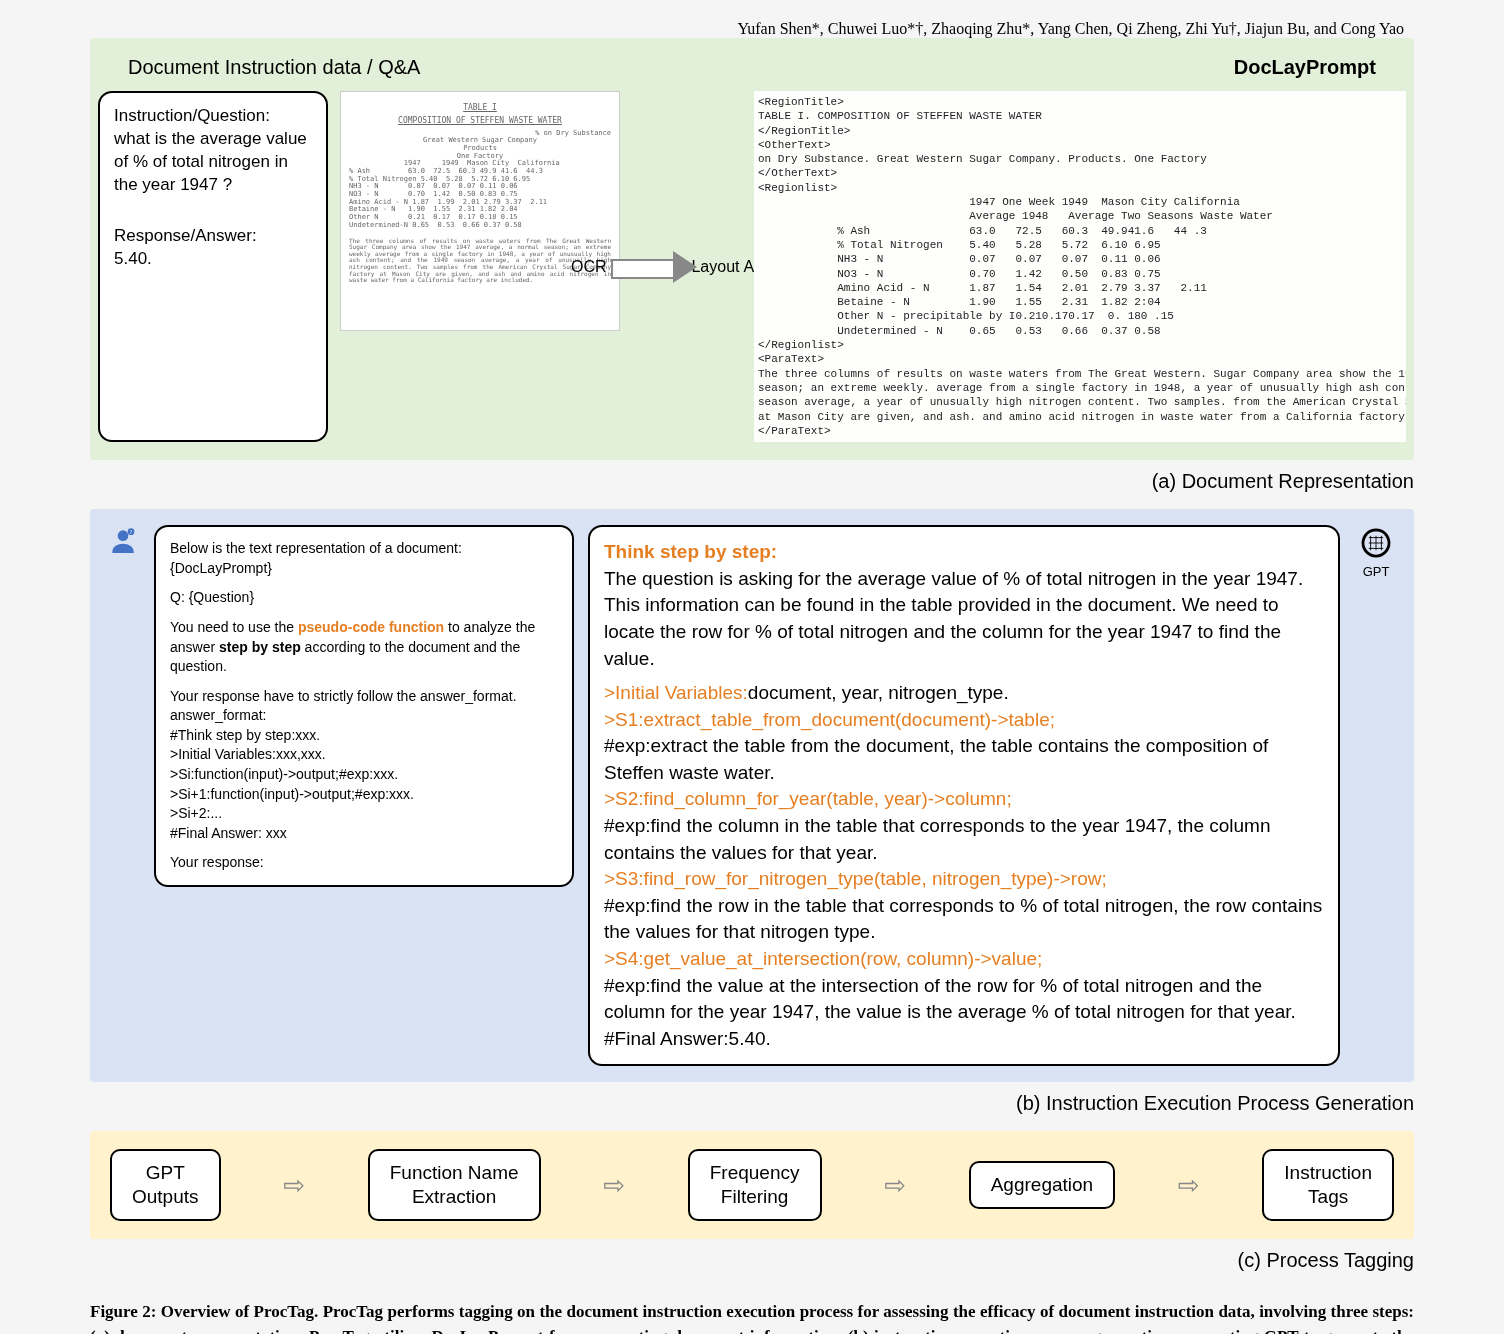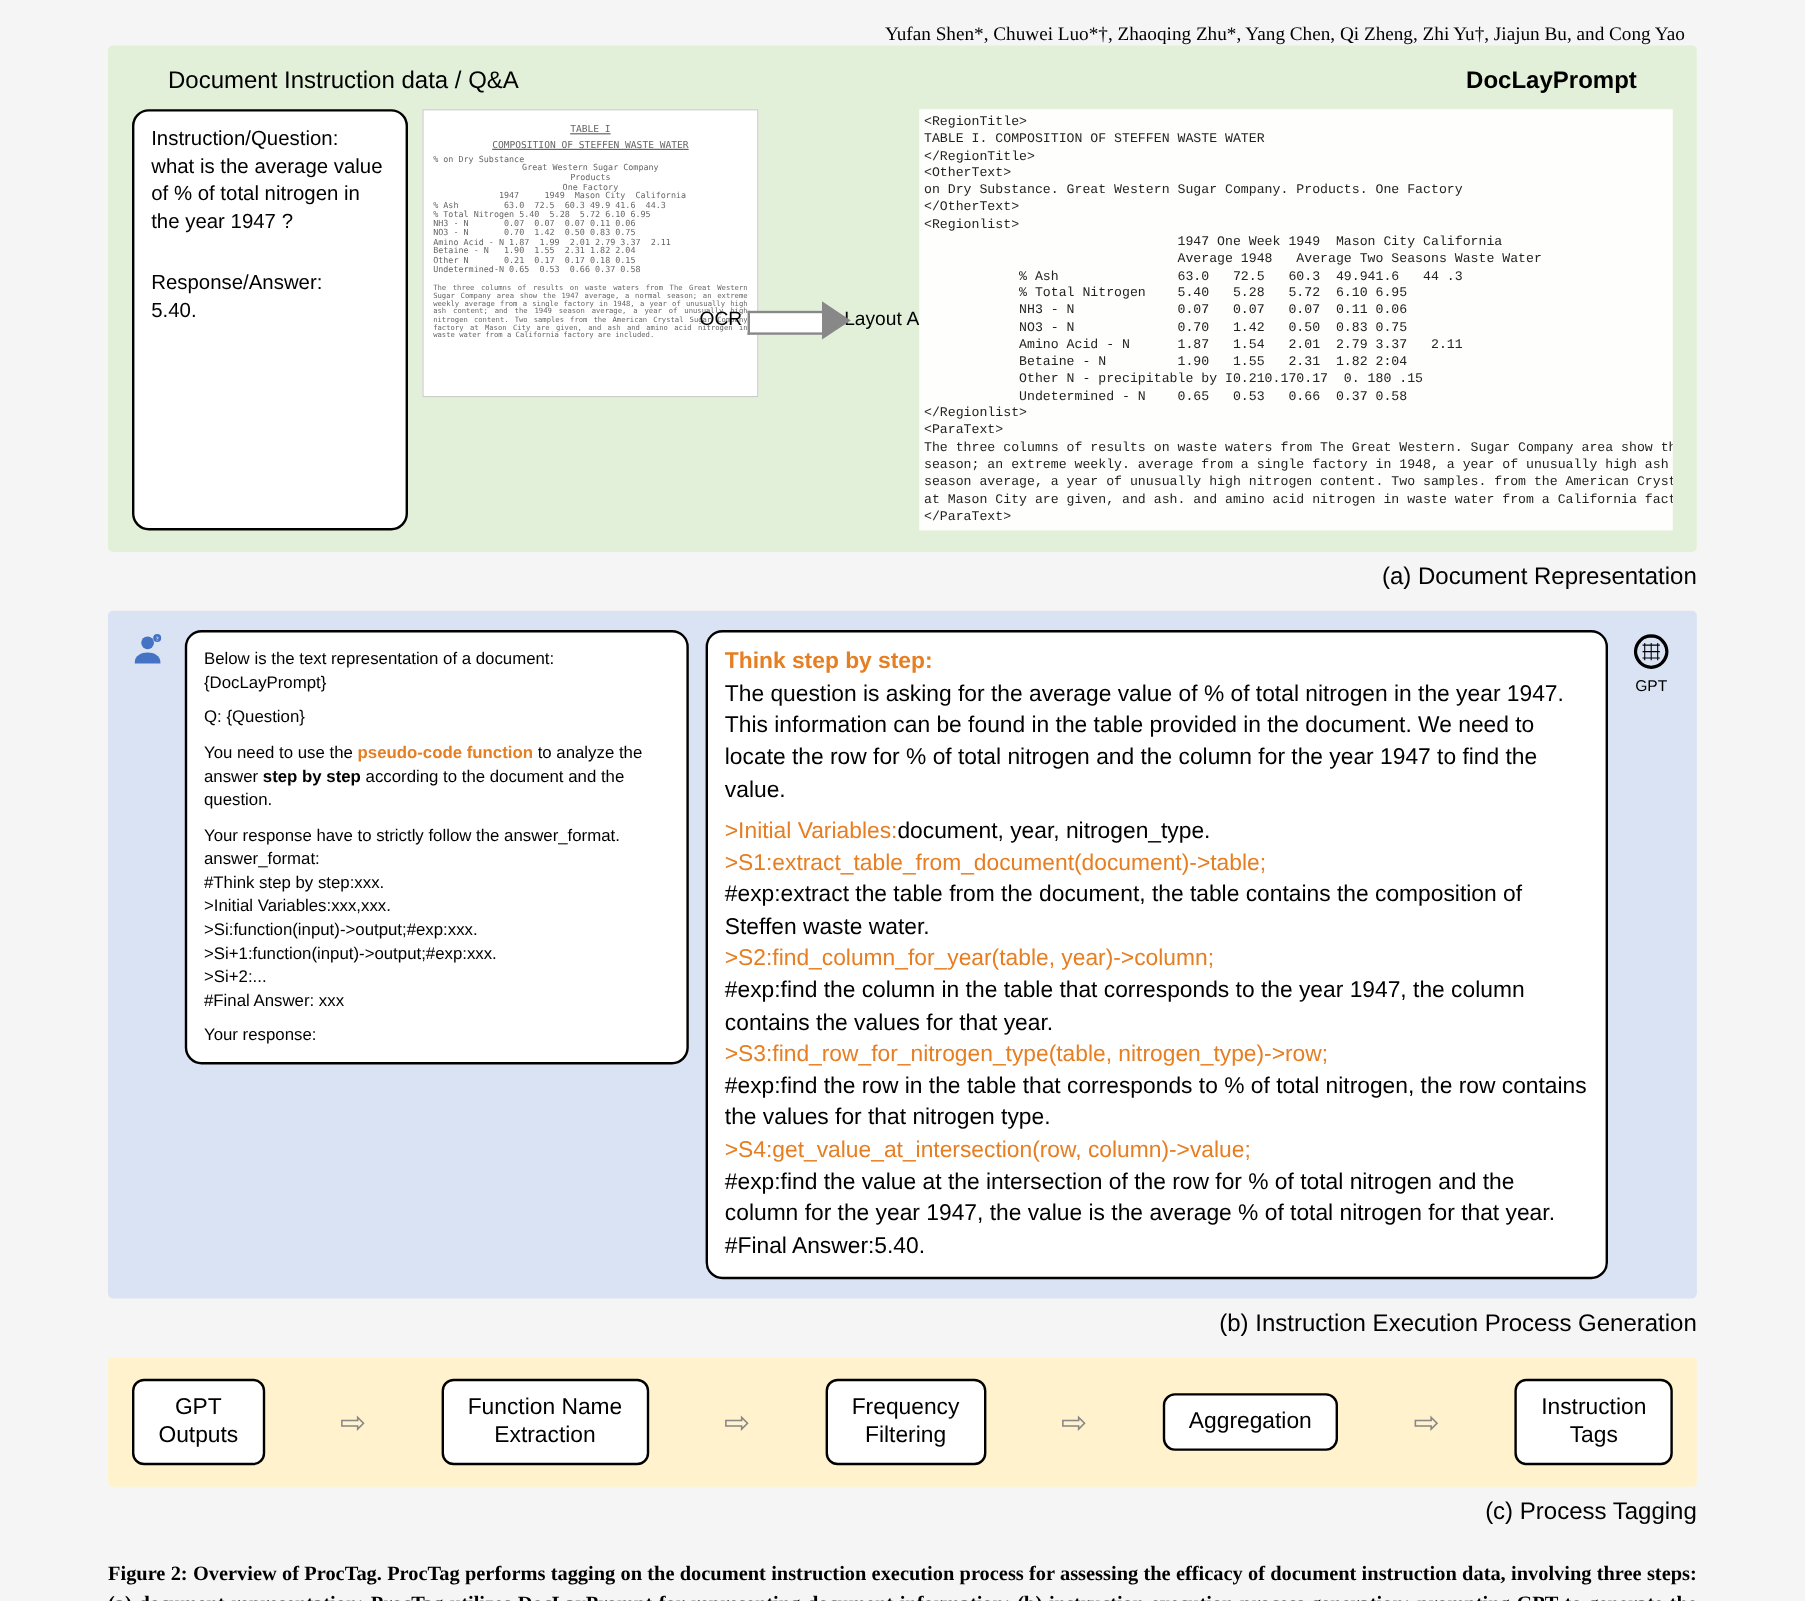--- a/index.html
+++ b/index.html
@@ -11,21 +11,21 @@
     color: #000;
   }
   .authors {
     text-align: right;
     font-size: 16px;
     padding-right: 10px;
   }
   .panel-a {
     background: #e2f0d9;
     border-radius: 4px;
-    padding: 18px 20px;
+    padding: 18px 8px;
     position: relative;
   }
   .panel-a-header {
     display: flex;
     justify-content: space-between;
     font-size: 20px;
     font-family: 'Segoe UI', Arial, sans-serif;
     margin-bottom: 12px;
     padding: 0 30px;
   }
@@ -189,21 +189,21 @@
     <div class="qa-box">
       <div>Instruction/Question:</div>
       <div>what is the average value of % of total nitrogen in the year 1947 ?</div>
       <div class="spacer"></div>
       <div>Response/Answer:</div>
       <div>5.40.</div>
     </div>
     <div class="doc-img">
       <div class="title">TABLE I</div>
       <div class="title">COMPOSITION OF STEFFEN WASTE WATER</div>
-      <div style="text-align:left">% on Dry Substance</div>
+      <div style="text-align:right">% on Dry Substance</div>
       <div style="text-align:center">Great Western Sugar Company</div>
       <div style="text-align:center">Products</div>
       <div style="text-align:center">One Factory</div>
       <div style="white-space:pre">             1947     1949  Mason City  California</div>
       <div style="white-space:pre">% Ash         63.0  72.5  60.3 49.9 41.6  44.3
 % Total Nitrogen 5.40  5.28  5.72 6.10 6.95
 NH3 - N       0.07  0.07  0.07 0.11 0.06
 NO3 - N       0.70  1.42  0.50 0.83 0.75
 Amino Acid - N 1.87  1.99  2.01 2.79 3.37  2.11
 Betaine - N   1.90  1.55  2.31 1.82 2.04

